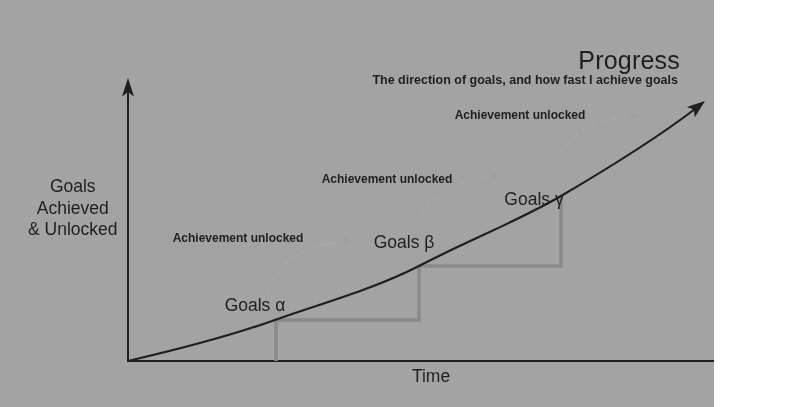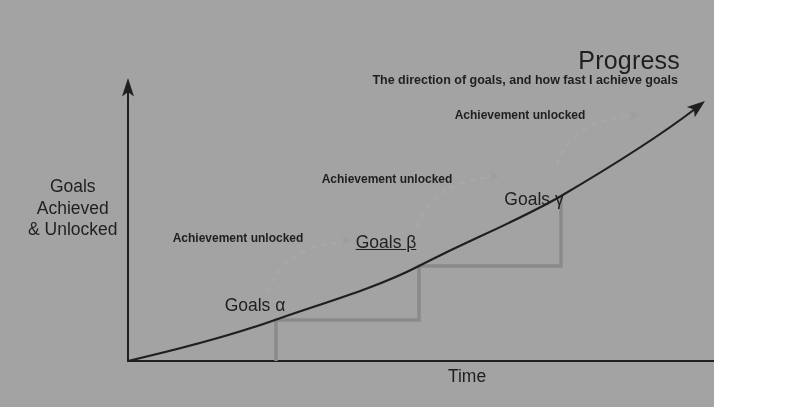--- a/index.html
+++ b/index.html
@@ -31,28 +31,27 @@
   .y-axis-label {
     left: 28px; top: 176px;
     font-size: 17.5px;
     line-height: 21.5px;
     white-space: pre-line;
   }
   .x-axis-label {
     left: 431px; top: 366px;
     transform: translateX(-50%);
     font-size: 17.5px;
-    margin-left: 36px;
   }
   .goal-label {
     transform: translateX(-50%);
     font-size: 17.5px;
   }
   .goal-alpha { left: 255px; top: 295px; }
-  .goal-beta  { left: 386px; top: 232px; text-decoration: underline; }
+  .goal-beta  { left: 404px; top: 232px; }
   .goal-gamma { left: 534px; top: 174px; margin-top: 15px; }
 
   .achievement {
     transform: translateX(-50%);
     font-size: 12px;
     font-weight: 600;
   }
   .ach-1 { left: 238px; top: 231px; }
   .ach-2 { left: 387px; top: 172px; }
   .ach-3 { left: 520px; top: 108px; }

